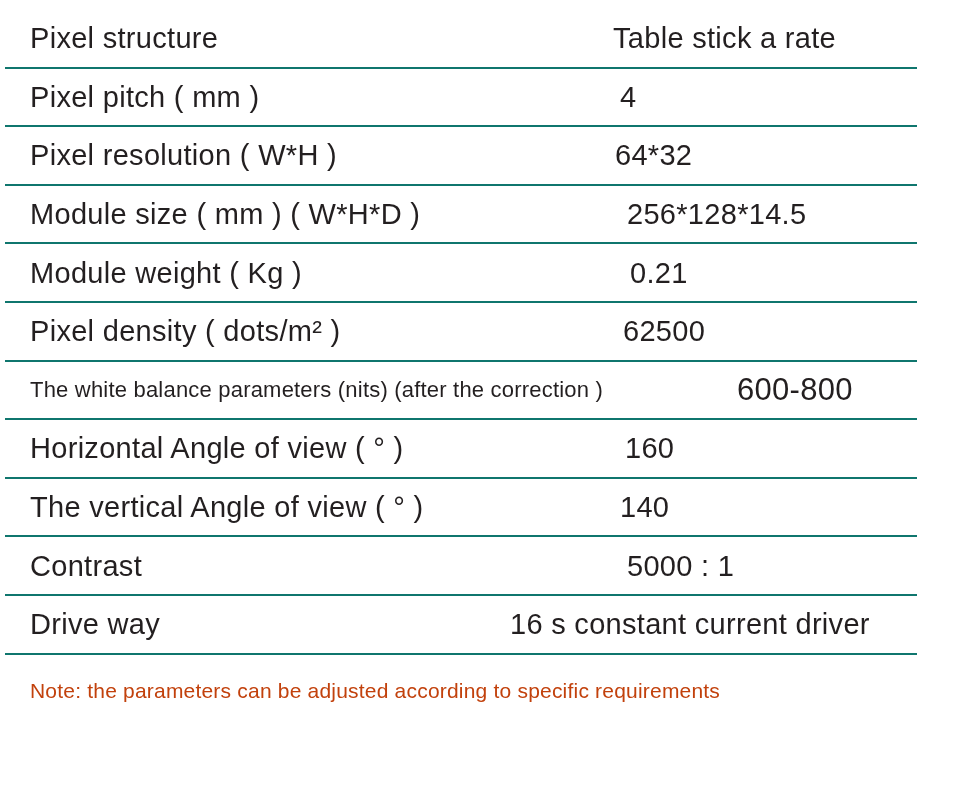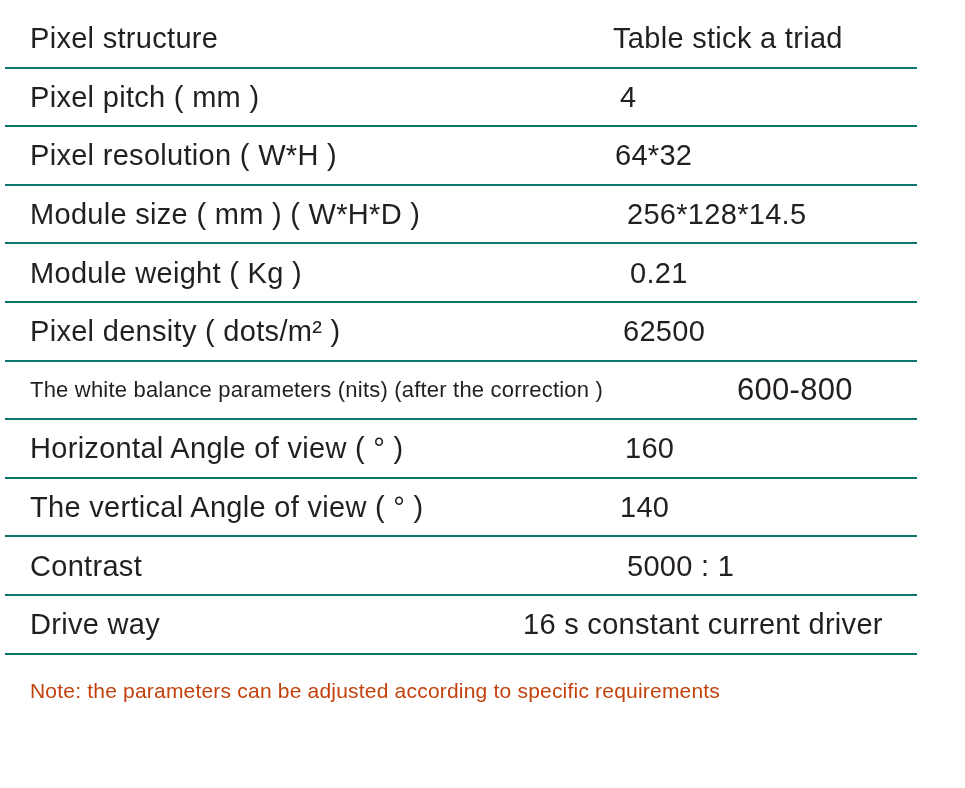--- a/index.html
+++ b/index.html
@@ -46,39 +46,39 @@
   .spec-row.r2  .cell-value { left: 615px; }
   .spec-row.r3  .cell-value { left: 610px; text-align: right; }
   .spec-row.r4  .cell-value { left: 622px; }
   .spec-row.r5  .cell-value { left: 625px; }
   .spec-row.r6  .cell-value { left: 618px; }
   .spec-row.r7  .cell-value { left: 732px; }
   .spec-row.r8  .cell-value { left: 620px; }
   .spec-row.r9  .cell-value { left: 615px; }
   .spec-row.r10 .cell-value { left: 622px; }
   .spec-row.r11 .cell-value { left: 615px; }
-  .spec-row.r12 .cell-value { left: 518px; }
+  .spec-row.r12 .cell-value { left: 505px; }
   
   .spec-row.small-label .cell-label { font-size: 22px; letter-spacing: 0.2px; }
   .spec-row.small-label .cell-value { font-size: 31px; }
   .table-note {
     margin: 24px 0 0 30px;
     font-size: 21px;
     letter-spacing: 0.2px;
     color: #c2410c;
     white-space: nowrap;
   }
 </style>
 </head>
 <body>
 
 <div class="spec-table">
   <div class="spec-row r1">
     <span class="cell-label">Pixel structure</span>
-    <span class="cell-value">Table stick a triad</span>
+    <span class="cell-value">Table stick a rate</span>
   </div>
   <div class="spec-row r2">
     <span class="cell-label">Pixel pitch ( mm )</span>
     <span class="cell-value">4</span>
   </div>
   <div class="spec-row r3">
     <span class="cell-label">Pixel resolution ( W*H )</span>
     <span class="cell-value">64*32</span>
   </div>
   <div class="spec-row r4">

